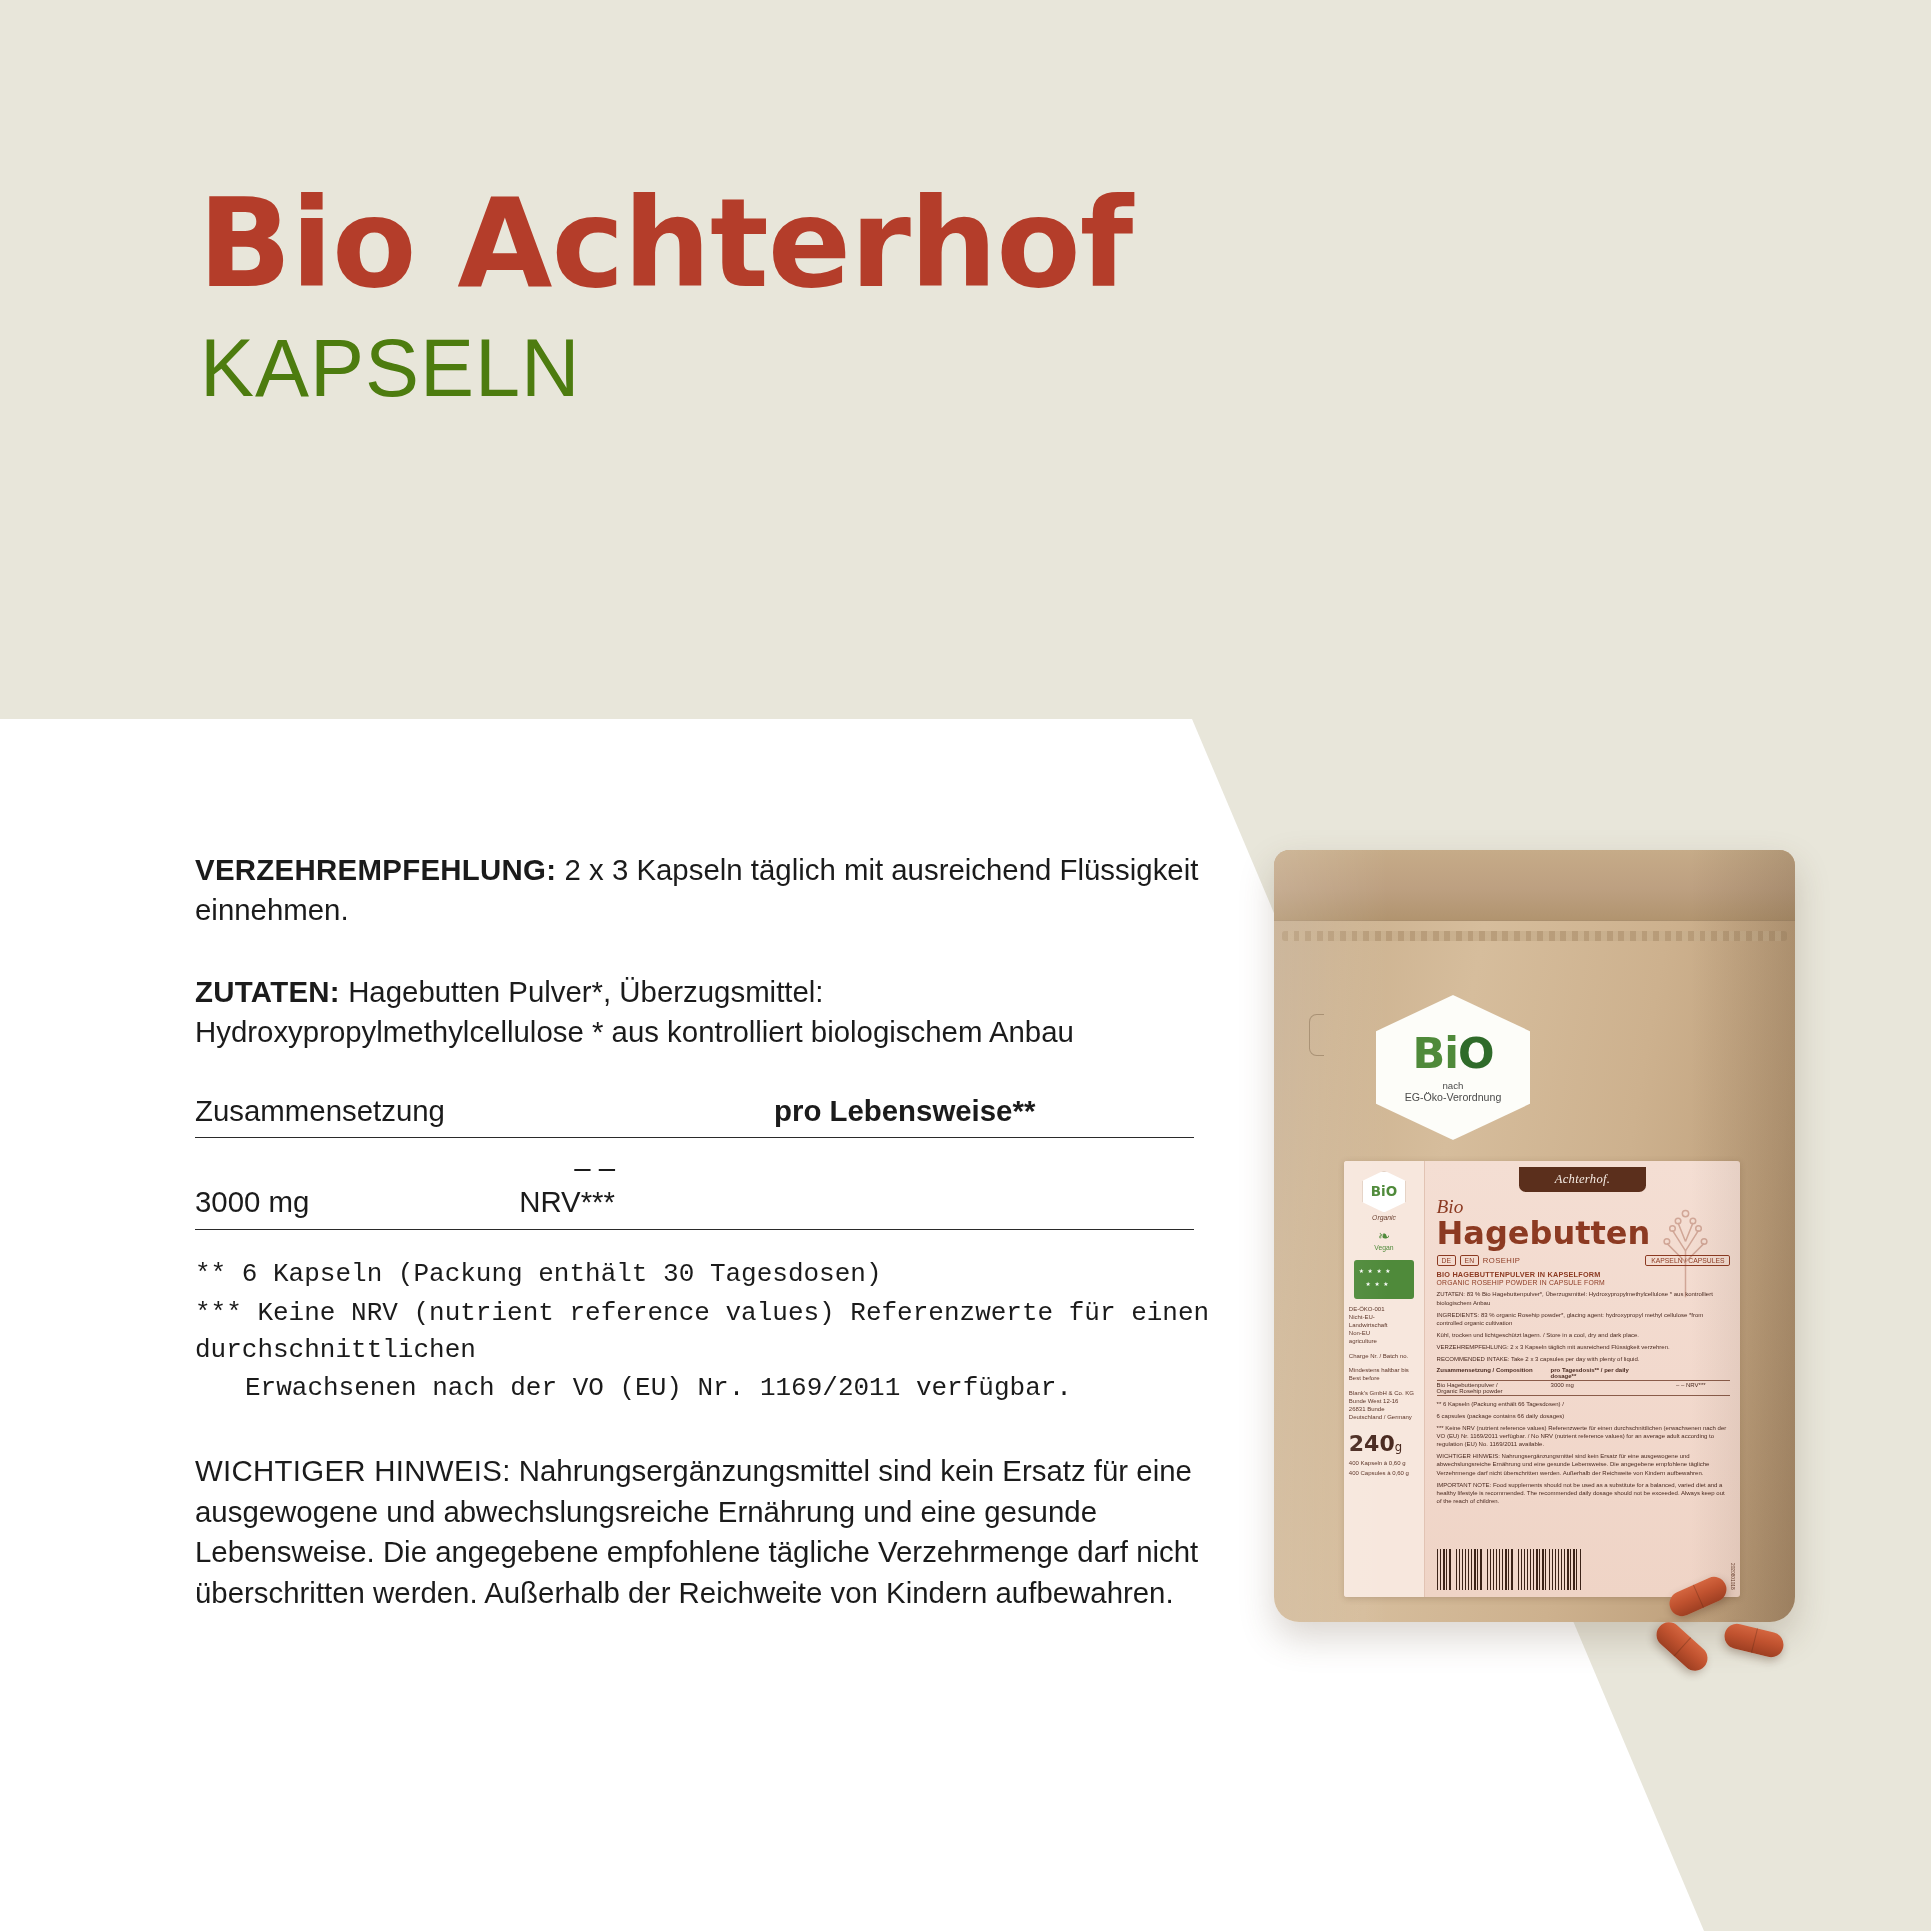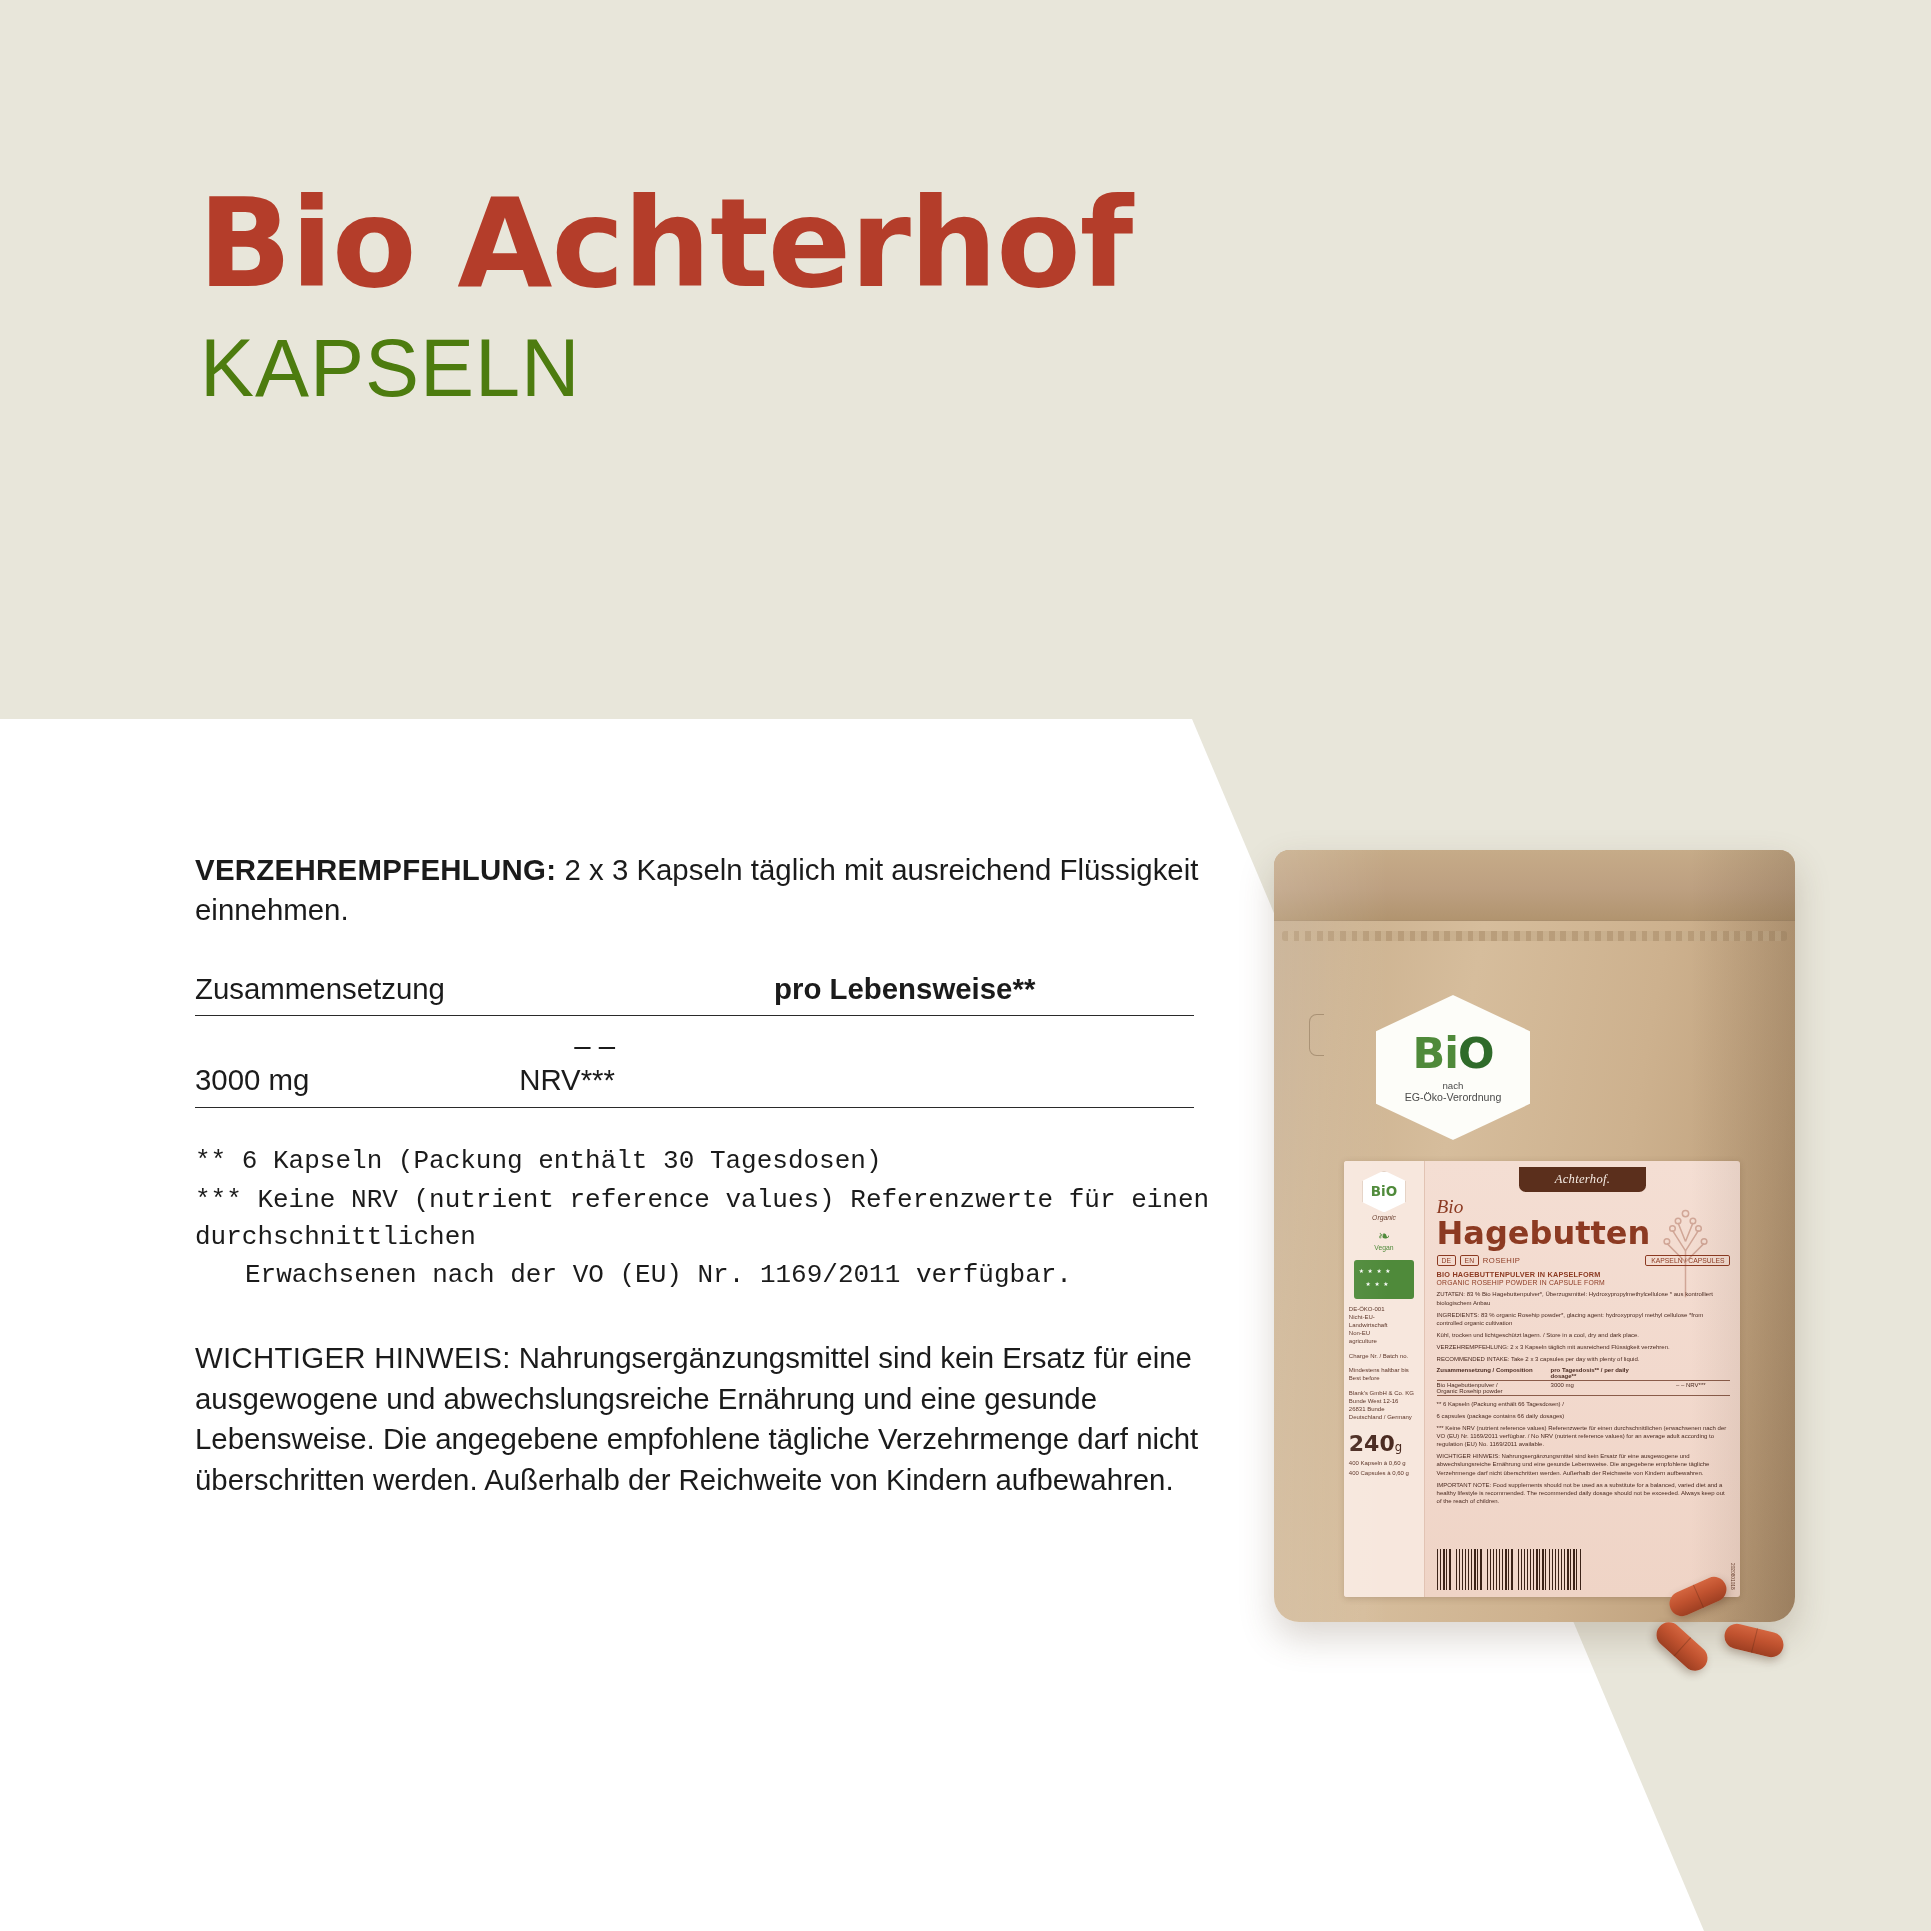--- a/index.html
+++ b/index.html
@@ -84,21 +84,21 @@
     margin: 0 0 42px 0;
   }
   .para .lead {
     font-weight: bold;
     letter-spacing: 0.3px;
   }
 
   
   .table {
     margin-top: 7.7px;
-    margin-bottom: 35px;
+    margin-bottom: 26px;
     width: 999px;
   }
   .table-head {
     display: flex;
     align-items: flex-end;
     font-weight: bold;
     font-size: 29.4px;
     padding-bottom: 8.7px;
     border-bottom: 1.5px solid #2a2a2a;
   }
@@ -367,20 +367,23 @@
     <h1 class="title-main">Bio Achterhof</h1>
     <div class="title-sub">KAPSELN</div>
   </div>
 
   <div class="content">
 
     <p class="para">
       <span class="lead">VERZEHREMPFEHLUNG:</span><span> 2 x 3 Kapseln täglich mit ausreichend Flüssigkeit einnehmen.</span>
     </p>
 
+    <p class="para">
+      <span class="lead">ZUTATEN:</span><span> Hagebutten Pulver*, Überzugsmittel: Hydroxypropylmethylcellulose * aus kontrolliert biologischem Anbau</span>
+    </p>
 
     <div class="table">
       <div class="table-head">
         <div class="th-name">Zusammensetzung</div>
         <div class="th-dose">pro Lebensweise**</div>
         <div class="th-nrv"></div>
       </div>
       <div class="table-row">
         <div class="td-dose">3000 mg</div>
         <div class="td-nrv">– – NRV***</div>

